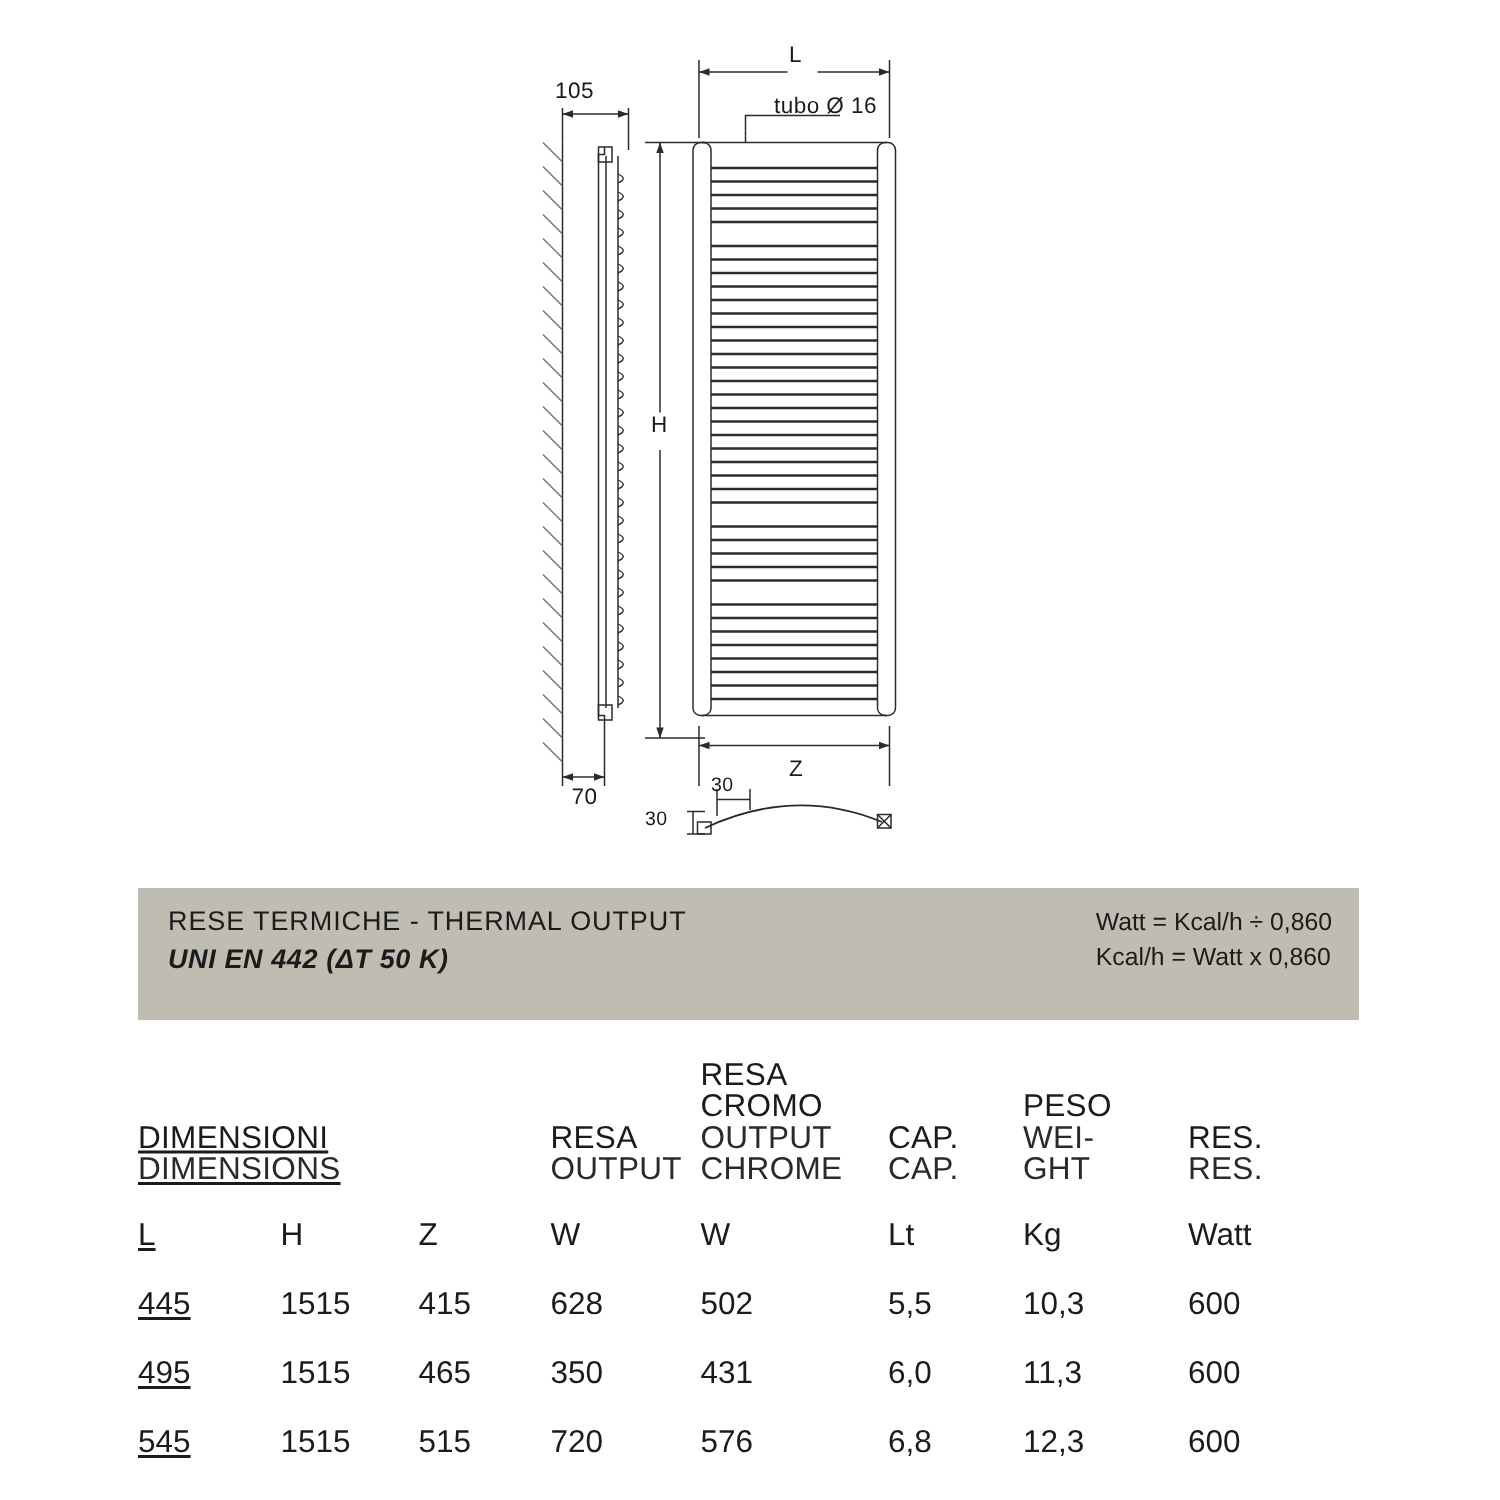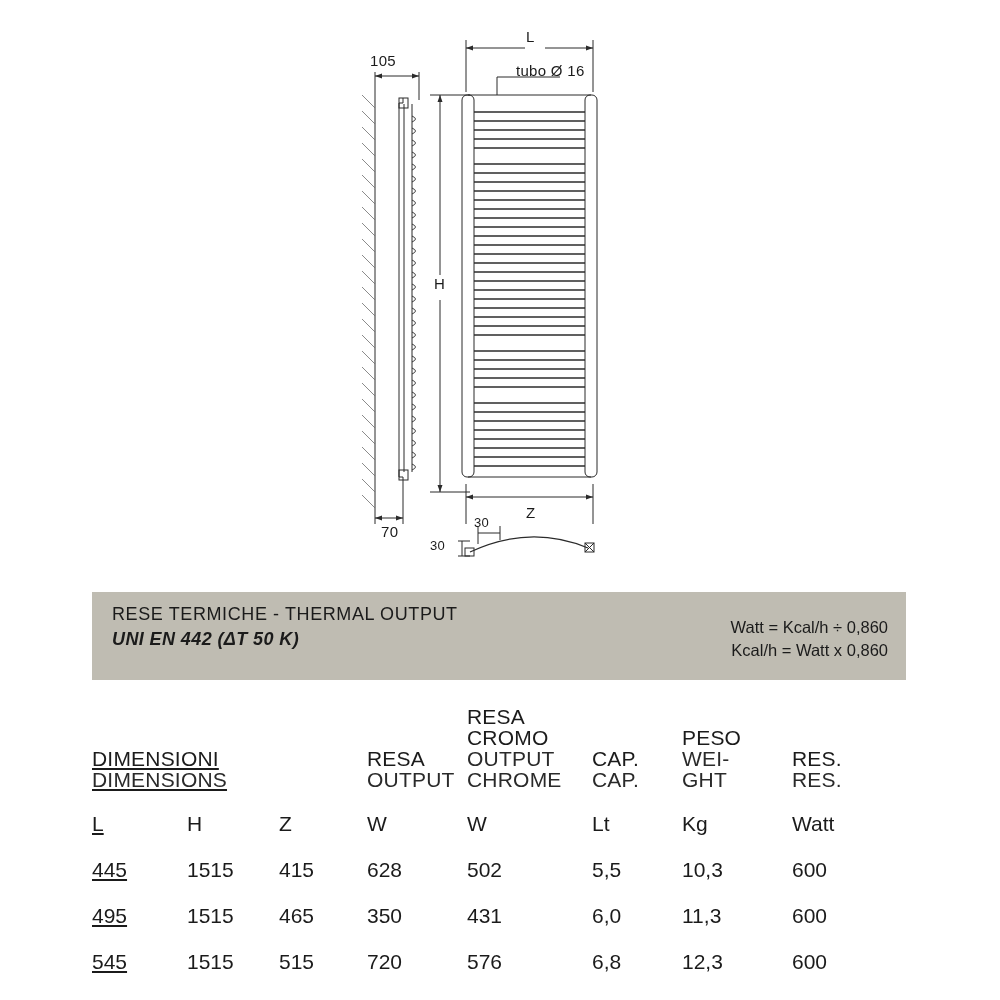--- a/index.html
+++ b/index.html
@@ -55,22 +55,21 @@
   #banner .b-left .l2 {
     font-size: 18px;
     font-weight: bold;
     letter-spacing: 0.4px;
     color: #1b1b1b;
     font-style: italic;
   }
   #banner .b-right {
     position: absolute;
     right: 18px;
-    top: 24px;
-    text-align: right;
+    top: 12px;
     line-height: 23px;
     font-size: 16.5px;
     color: #1b1b1b;
   }
 
   
   #table-wrap {
     position: absolute;
     left: 92px;
     top: 680px;

